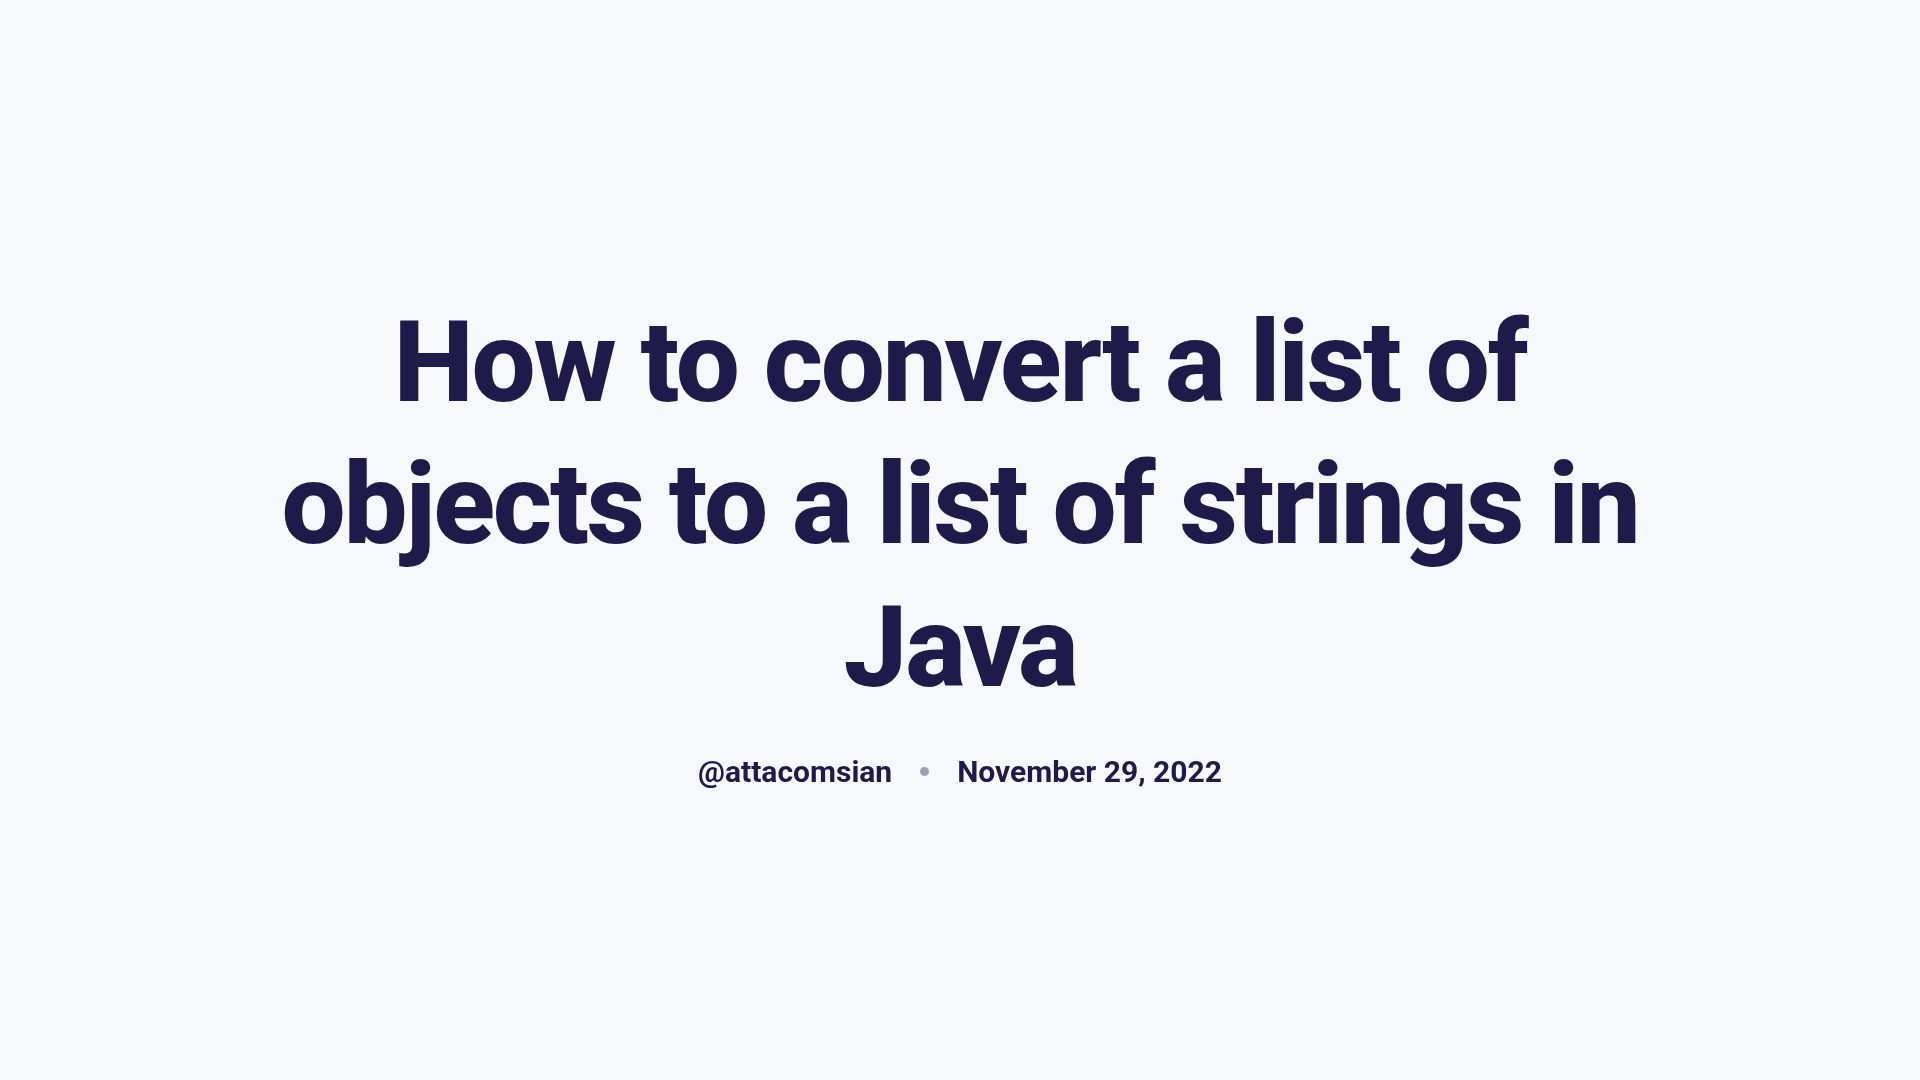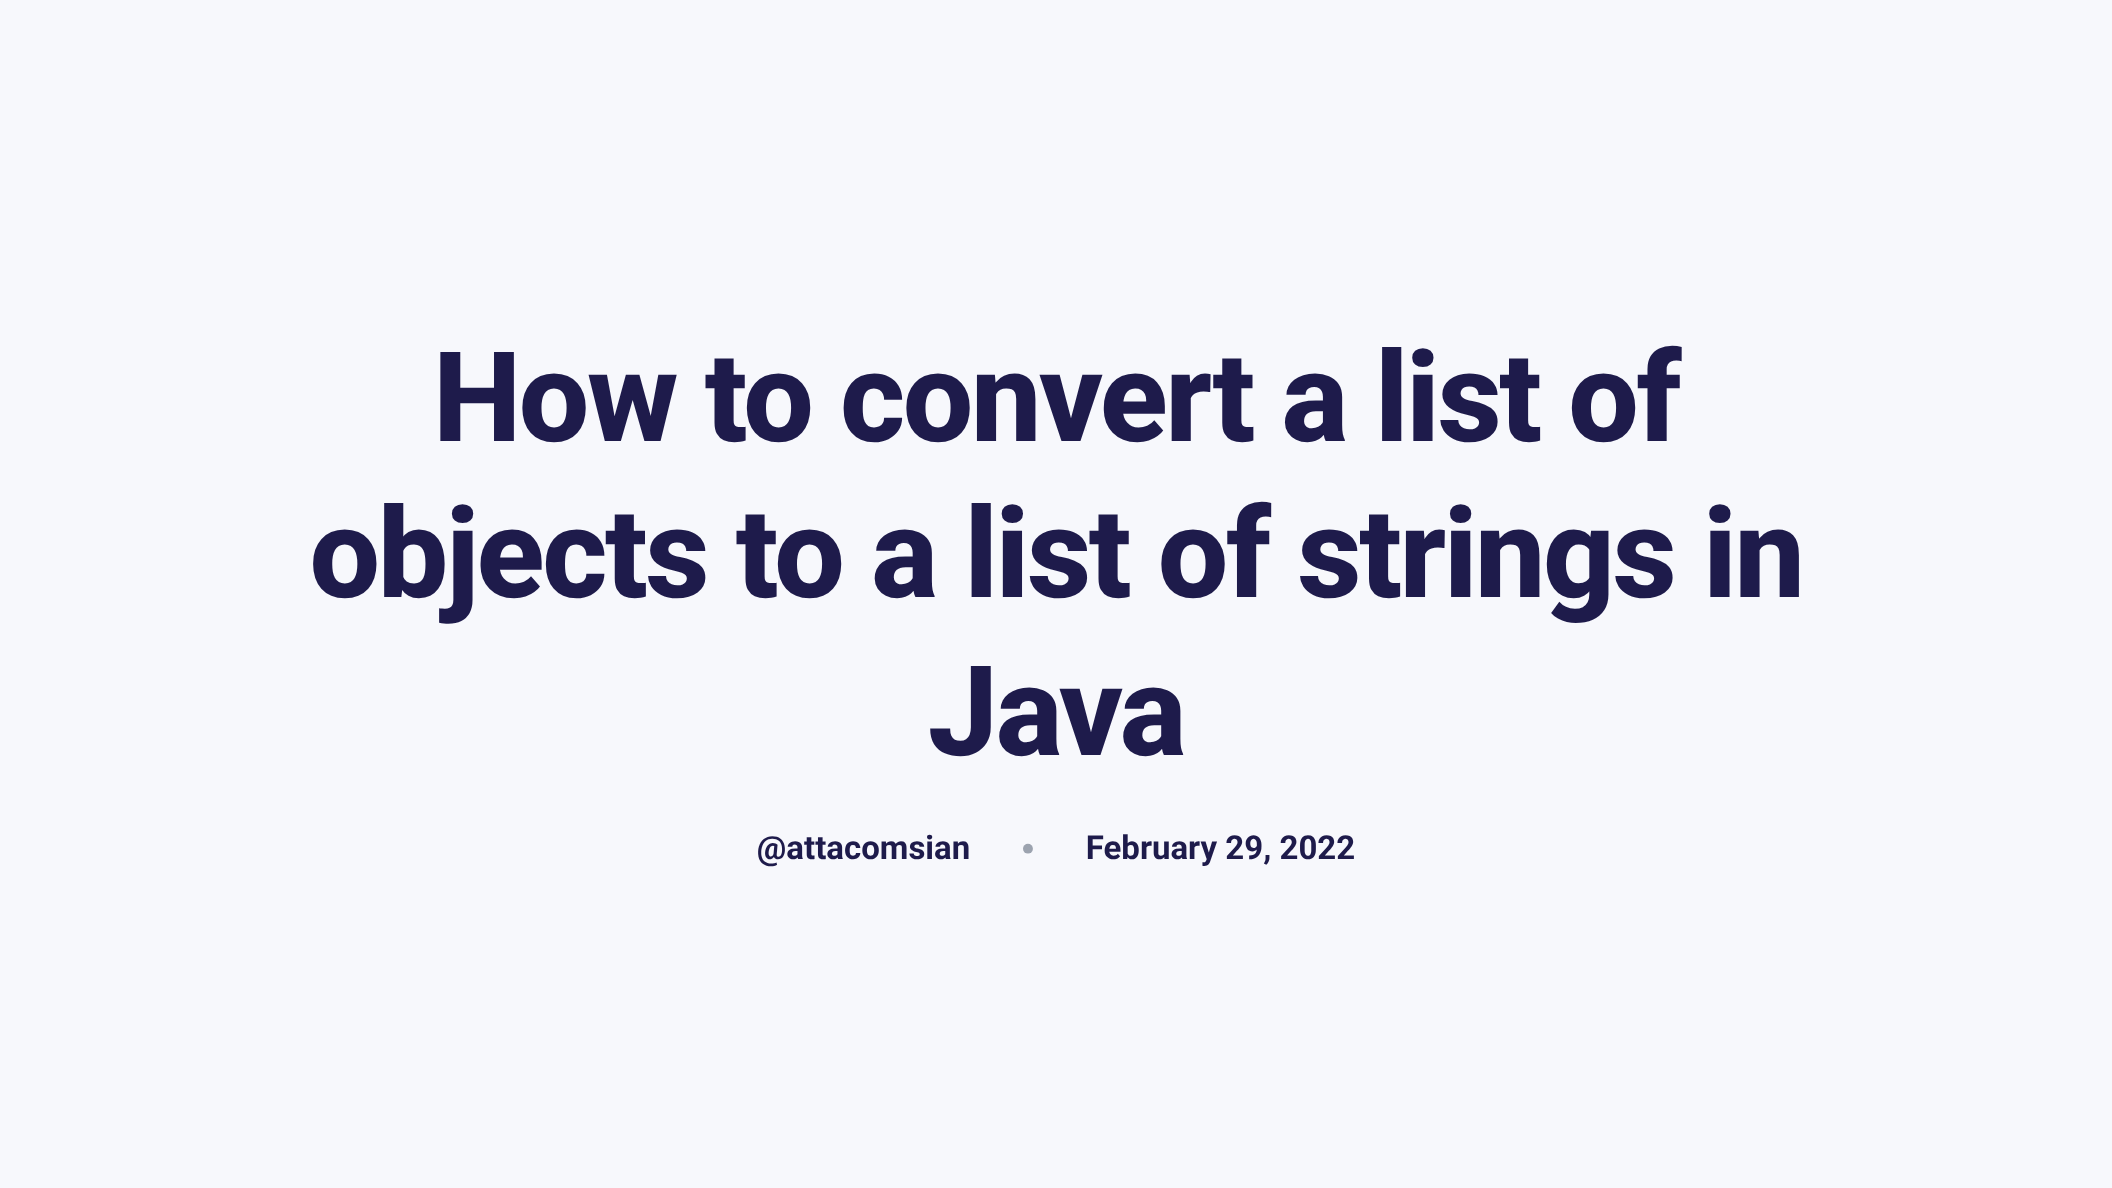--- a/index.html
+++ b/index.html
@@ -23,34 +23,34 @@
       color: #1e1b4b;
       text-align: center;
       line-height: 1.25;
       letter-spacing: -0.02em;
       max-width: 1400px;
       margin-bottom: 36px;
     }
     .meta {
       display: flex;
       align-items: center;
-      gap: 48px;
+      gap: 28px;
       font-size: 30px;
       font-weight: 700;
       color: #1e1b4b;
     }
     .separator {
       width: 9px;
       height: 9px;
       background-color: #9ca3af;
       border-radius: 50%;
     }
   </style>
 </head>
 <body>
 
 <h1 class="title">How to convert a list of objects to a list of strings in Java</h1>
 
 <div class="meta">
   <span>@attacomsian</span>
   <span class="separator"></span>
-  <span>February 29, 2022</span>
+  <span>November 29, 2022</span>
 </div>
 
 </body></html>

